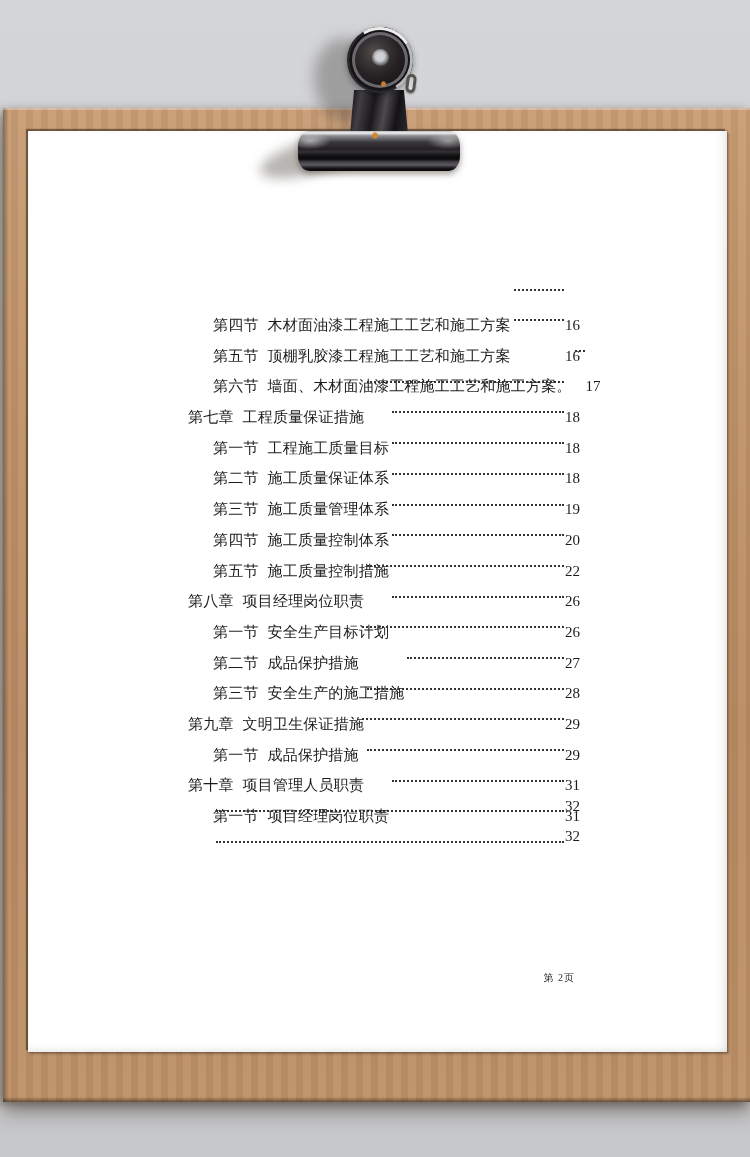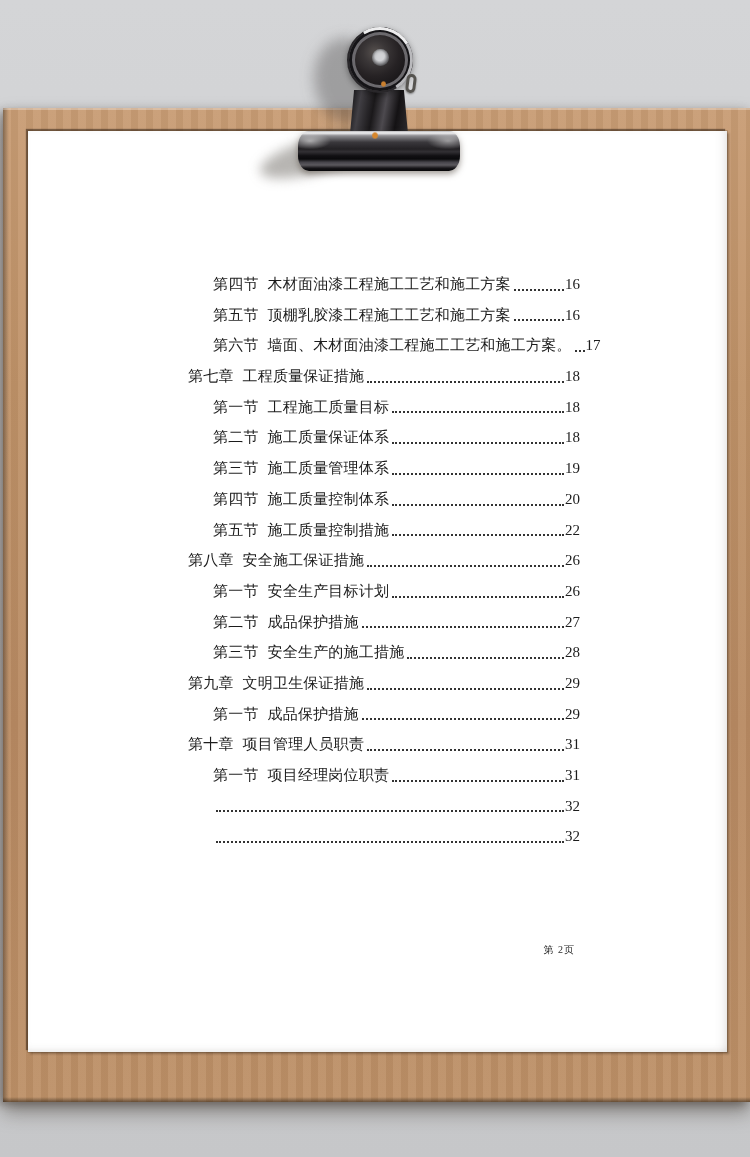--- a/index.html
+++ b/index.html
@@ -44,29 +44,29 @@
        inset 0 -6px 10px -6px rgba(110,100,90,.2);
   }
 
   
   .toc{
     position:absolute;left:160px;top:138px;right:147px;
     font-size:15px;line-height:30.7px;color:#1c1c1c;
   }
   .toc-row{display:flex;align-items:baseline;height:30.7px;}
   .toc-row.section{padding-left:25px;}
-  .toc-label{white-space:nowrap;word-spacing:5px;letter-spacing:.2px;}
+  .toc-label{white-space:nowrap;word-spacing:5px;letter-spacing:.2px;margin-top:41px;}
   .toc-leader{
     flex:1;min-width:10px;height:0;align-self:flex-end;
     border-bottom:2px dotted #333;margin:0 1px 9px 3px;
   }
   .toc-page{white-space:nowrap;}
 
   .page-footer{
-    position:absolute;top:812px;right:152px;
+    position:absolute;top:840px;right:152px;
     font-size:10px;color:#2b2b2b;letter-spacing:1px;
   }
 
   
   .clip{position:absolute;inset:0;pointer-events:none;}
   .clip-wall-shadow{
     position:absolute;left:314px;top:38px;width:66px;height:86px;border-radius:50%;
     background:rgba(60,58,56,.35);filter:blur(7px);transform:rotate(-8deg);
   }
   .clip-paper-shadow{
@@ -169,21 +169,21 @@
     <span class="toc-label">第四节 施工质量控制体系</span>
     <span class="toc-leader"></span>
     <span class="toc-page">20</span>
   </div>
         <div class="toc-row section">
     <span class="toc-label">第五节 施工质量控制措施</span>
     <span class="toc-leader"></span>
     <span class="toc-page">22</span>
   </div>
         <div class="toc-row chapter">
-    <span class="toc-label">第八章 安全施工保证措施</span>
+    <span class="toc-label">第八章 项目经理岗位职责</span>
     <span class="toc-leader"></span>
     <span class="toc-page">26</span>
   </div>
         <div class="toc-row section">
     <span class="toc-label">第一节 安全生产目标计划</span>
     <span class="toc-leader"></span>
     <span class="toc-page">26</span>
   </div>
         <div class="toc-row section">
     <span class="toc-label">第二节 成品保护措施</span>

